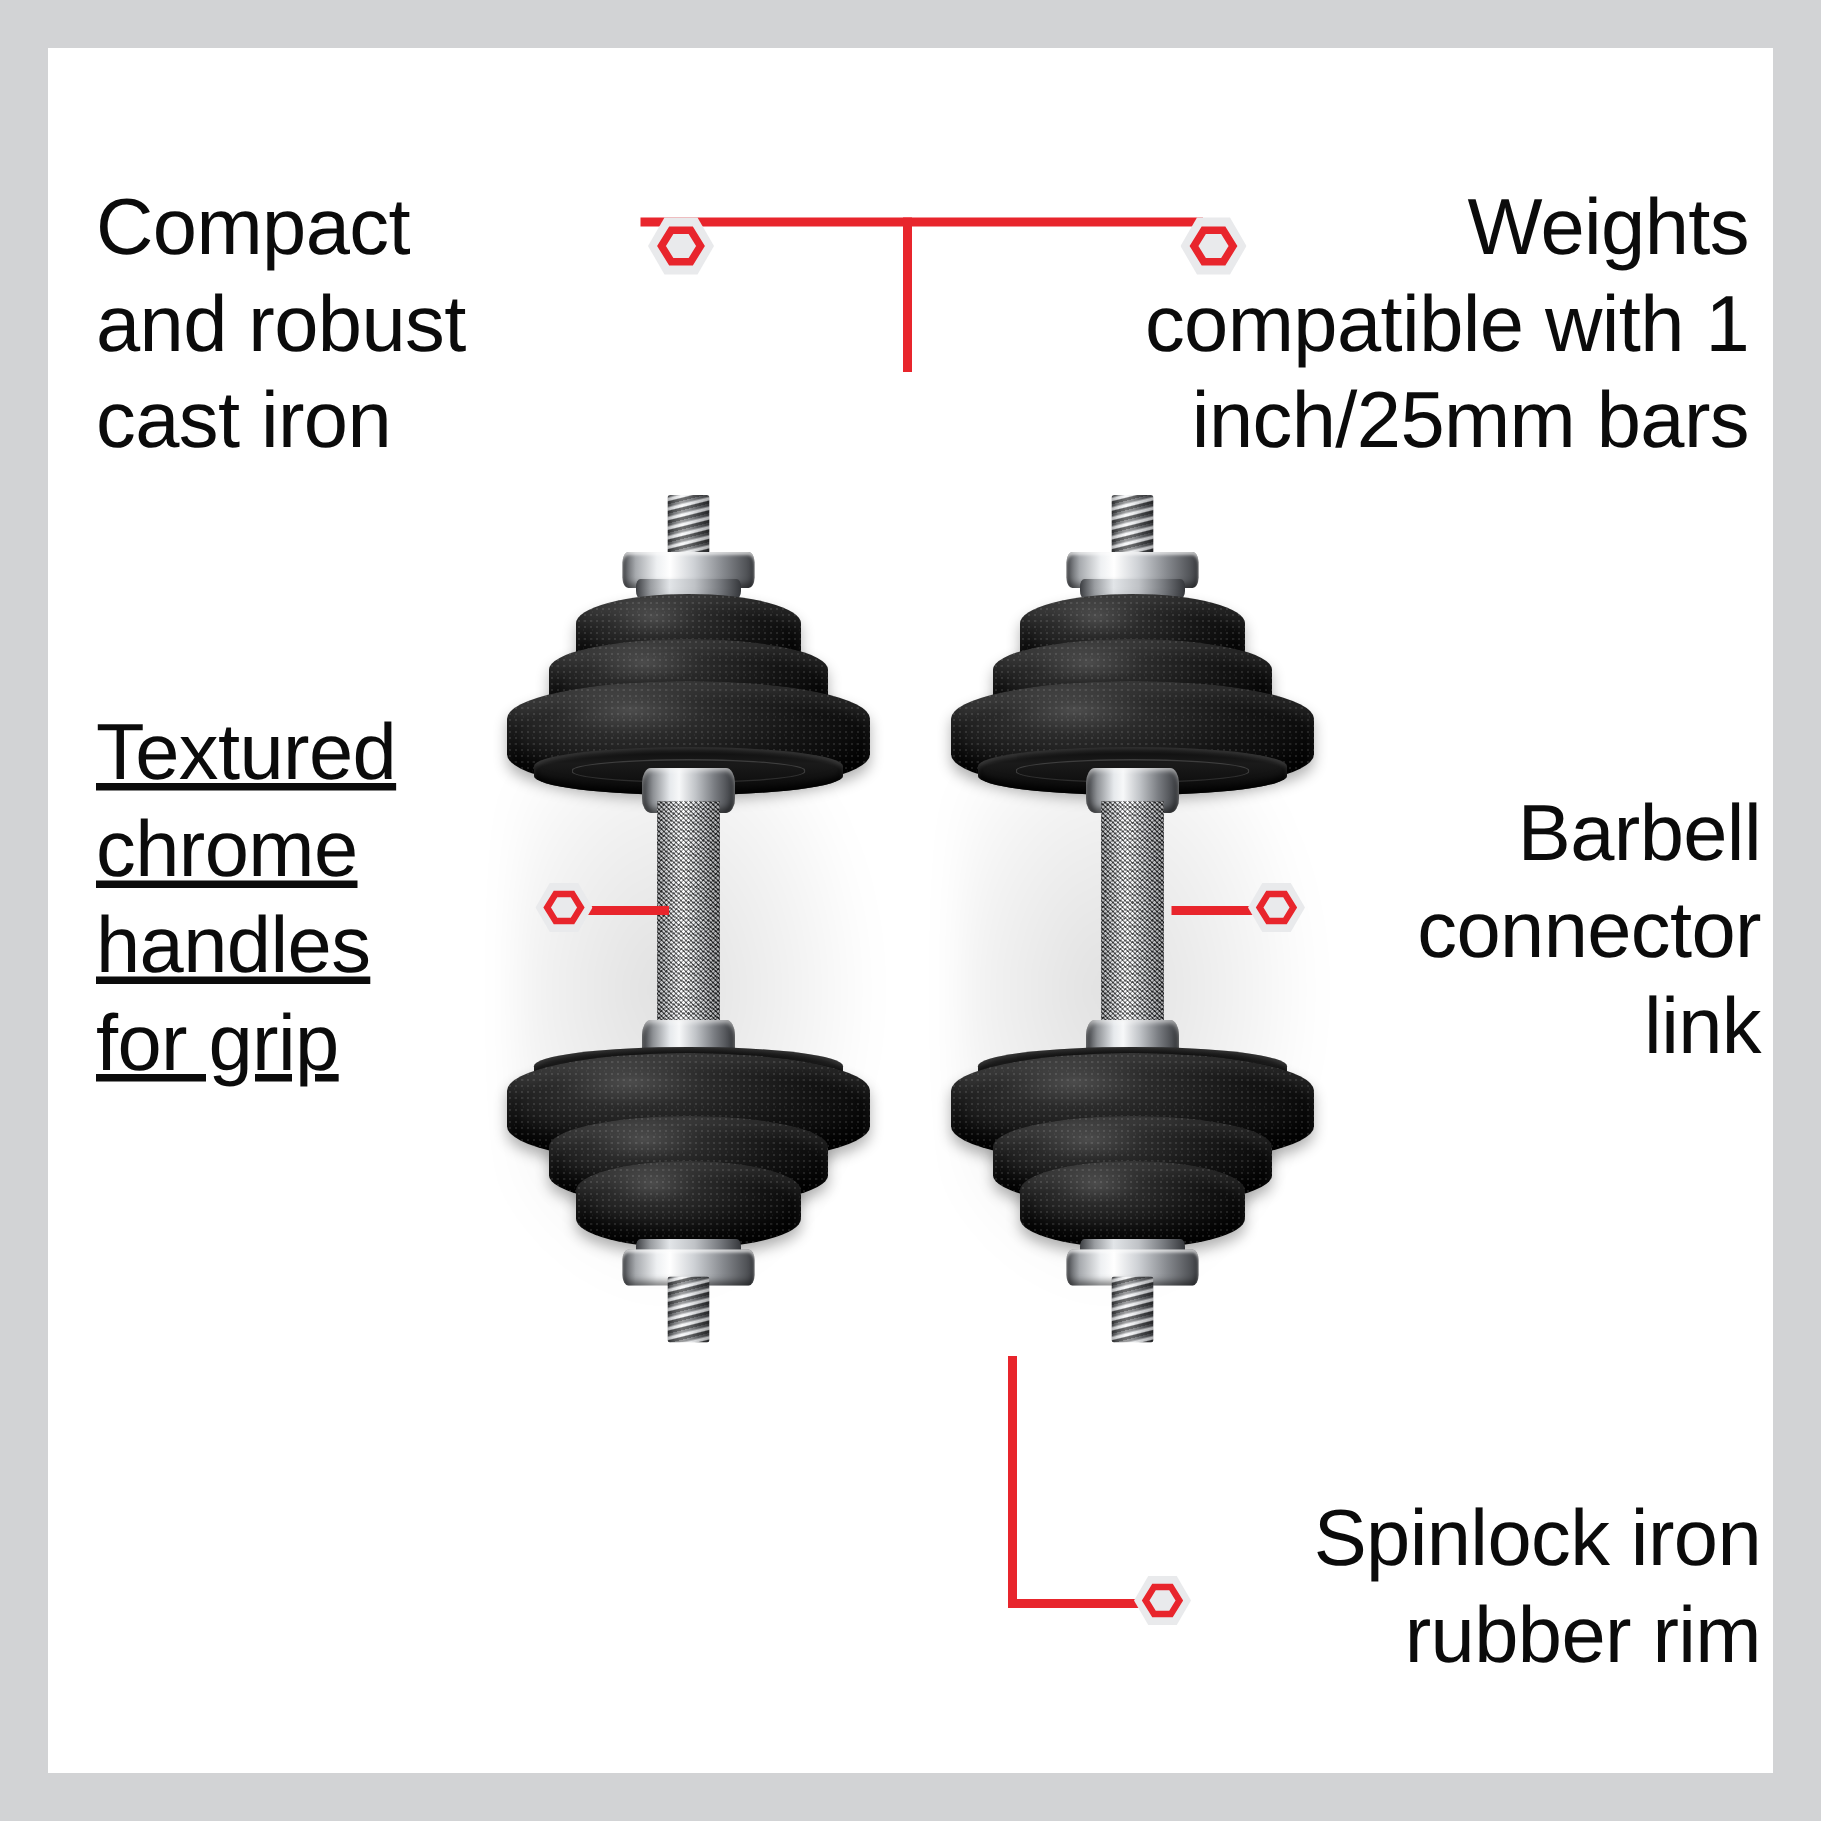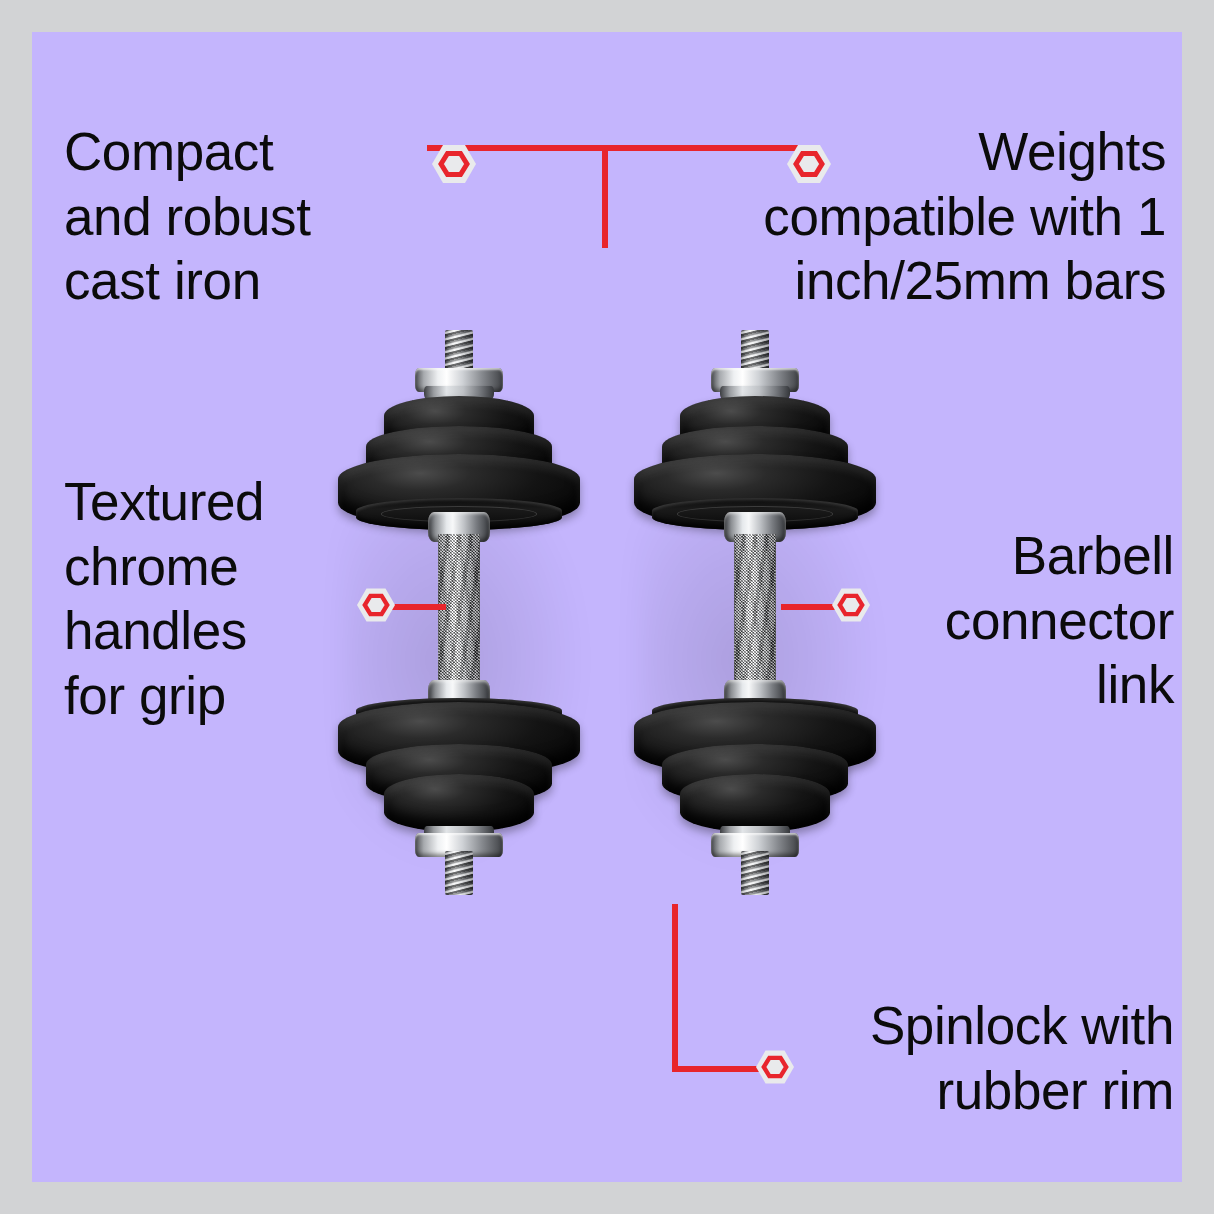--- a/index.html
+++ b/index.html
@@ -10,40 +10,40 @@
     overflow:hidden;
   }
   #frame {
     position:absolute; inset:0;
     background:#d2d3d5;
   }
   #canvas {
     position:absolute;
     left:32px; top:32px;
     width:1150px; height:1150px;
-    background:#c4b5fd;
+    background:#ffffff;
     overflow:hidden;
   }
 
   
   .callout {
     position:absolute;
     font-size:53px;
     line-height:1.22;
     font-weight:400;
     color:#0b0b0b;
     letter-spacing:-0.4px;
     white-space:pre-line;
   }
   .callout.left  { text-align:left; }
   .callout.right { text-align:right; }
 
   #txt-compact   { left:32px;  top:88px;  width:330px; }
   #txt-weights   { right:16px;  top:88px;  width:470px; }
-  #txt-textured  { left:32px;  top:438px; width:330px; }
+  #txt-textured  { left:32px;  top:438px; width:330px;text-decoration:underline; }
   #txt-barbell   { right:8px;  top:492px; width:340px;text-align:right; }
   #txt-spinlock  { right:8px;  top:962px; width:400px; }
 
   
   .line { position:absolute; background:#e8252c; }
   .line.h { height:6px; }
   .line.v { width:6px; }
 
   
   #ln-top-h  { left:395px; top:113px; width:375px; }
@@ -279,17 +279,17 @@
 
     <div class="callout left" id="txt-textured">Textured
 chrome
 handles
 for grip</div>
 
     <div class="callout right" id="txt-barbell">Barbell
 connector
 link</div>
 
-    <div class="callout right" id="txt-spinlock">Spinlock with
+    <div class="callout right" id="txt-spinlock">Spinlock iron
 rubber rim</div>
 
   </div>
 </div>
 
 </body></html>

